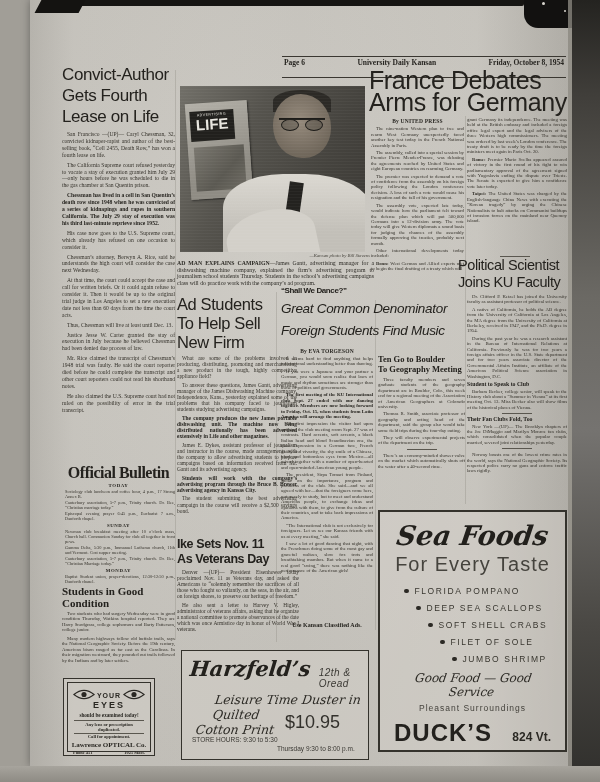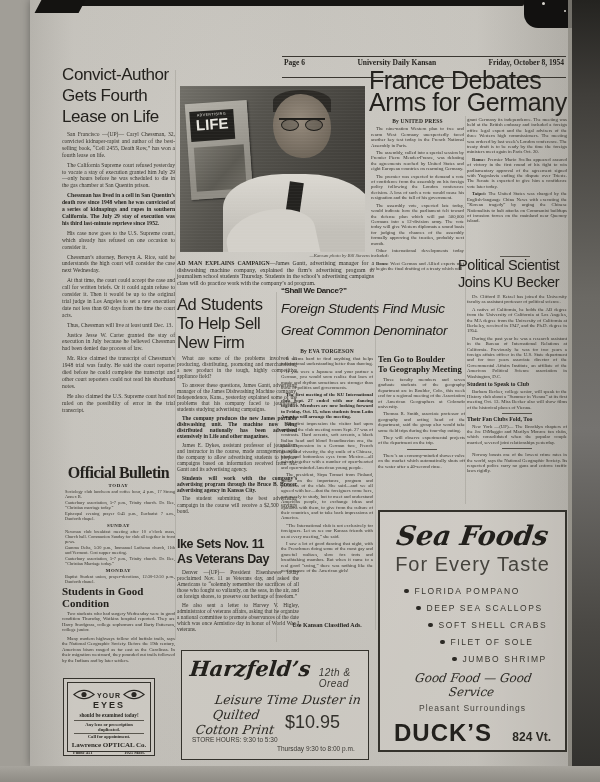--- a/index.html
+++ b/index.html
@@ -275,40 +275,40 @@
   <div class="abs bt" style="left:467px;top:117px;width:100px;height:136px;overflow:hidden;">
     <p class="noind">grant Germany its independence. The meeting was held at the British embassy and included a foreign office legal expert and the legal advisers of the three Western high commissioners. The meeting was ordered by last week’s London conference. The treaty draft is to be ready by the time the foreign ministers meet again in Paris Oct. 20.</p>
     <p><b class="lead">Rome:</b> <span>Premier Mario Scelba appeared assured of victory in the first round of his fight to win parliamentary approval of the agreement signed with Yugoslavia ending the dispute over Trieste. The Senate is expected to give him a confidence vote later today.</span></p>
     <p><b class="lead">Taipei:</b> <span>The United States was charged by the English-language China News with executing the “Korean tragedy” by urging the Chinese Nationalists to halt attacks on Communist buildups of invasion forces on the mainland near Quemoy island.</span></p>
   </div>
   <div class="abs cutrule" style="left:500px;top:253px;"></div>
 
   <div class="abs" style="left:458px;top:257px;width:112px;">
     <div class="hl-sans" style="font-size:14.5px;line-height:16.5px;font-weight:400;">
       <div>Political Scientist</div>
-      <div>Joins KU Becker</div>
+      <div>Joins KU Faculty</div>
     </div>
   </div>
   <div class="abs bt" style="left:467px;top:294px;width:100px;height:214px;overflow:hidden;">
     <p>Dr. Clifford P. Ketzel has joined the University faculty as assistant professor of political science.</p>
     <p>A native of California, he holds the AB degree from the University of California at Los Angeles, the MA degree from the University of California at Berkeley, received in 1947, and the Ph.D. degree in 1954.</p>
     <p>During the past year he was a research assistant in the Bureau of International Relations at California. Previously he was for two years a foreign affairs officer in the U.S. State department and for two years associate director of the Governmental Affairs Institute, an affiliate of the American Political Science association in Washington, D.C.</p>
     <div class="hl-serif-sub" style="font-size:5.8px;margin:3px 0 1px;">Student to Speak to Club</div>
     <p>Barbara Becker, college senior, will speak to the History club about a “Summer in Vienna” at its first meeting Oct. 13. Miss Becker also will show films of the historical places of Vienna.</p>
     <div class="cutrule"></div>
     <div class="hl-serif-sub" style="font-size:5.8px;margin:2px 0 1px;">Their Fan Clubs Fold, Too</div>
     <p>New York —(UP)— The Brooklyn chapters of the Joe DiMaggio and Marilyn Monroe fan clubs, which consolidated when the popular couple married, severed joint relationships yesterday.</p>
     <div class="cutrule"></div>
     <p>Norway boasts one of the lowest crime rates in the world, says the National Geographic Society. Its respected police carry no guns and enforce traffic laws rigidly.</p>
   </div>
 
   <div class="abs hl-sans" style="left:281px;top:286px;font-size:8px;font-weight:700;">“Shall We Dance?”</div>
   <div class="abs hl-sans hl-ital" style="left:281px;top:298px;width:180px;white-space:nowrap;">
+    <div>Great Common Denominator</div>
     <div>Foreign Students Find Music</div>
-    <div>Great Common Denominator</div>
   </div>
   <div class="abs byline" style="left:281px;top:346px;width:92px;">By EVA TORGESON</div>
   <div class="abs bt" style="left:281px;top:356px;width:92px;height:260px;overflow:hidden;">
     <p>It seems hard to find anything that helps international understanding better than dancing.</p>
     <p>If you were a Japanese and your partner a German, you would soon realize that laws of music and rhythm sometimes are stronger than those of politics and governments.</p>
     <p class="bld">The first meeting of the KU International club Sept. 27 ended with our dancing together. Members are now looking forward to Friday, Oct. 15, when students from Latin America will arrange the meeting.</p>
     <p>The first impression the visitor had upon entering the club meeting room Sept. 27 was of contrasts. Hard accents, soft accents, a black Italian head and blond Scandinavian one, the quiet expression in a German face, French gaiety and vivacity, the shy smile of a Chinese, black and bottomless eyes from Mexico—all mixed together with a number of open-hearted and open-minded American young people.</p>
     <p>The president, Sirpa Tomari from Finland, spoke on the importance, program and problems of the club. She said—and we all agreed with her—that the foreigners come here, not merely to study, but to meet and understand American people, to exchange ideas and opinions with them, to give from the culture of their countries, and to take back impressions of America.</p>
     <p>“The International club is not exclusively for foreigners. Let us see our Kansas friends with us at every meeting,” she said.</p>
     <p>I saw a lot of good dancing that night, with the Frenchmen doing some of the most gay and graceful waltzes, slow fox trots and breathtaking mambos. But when it came to a real good “swing,” there was nothing like the performance of the American girls!</p>

